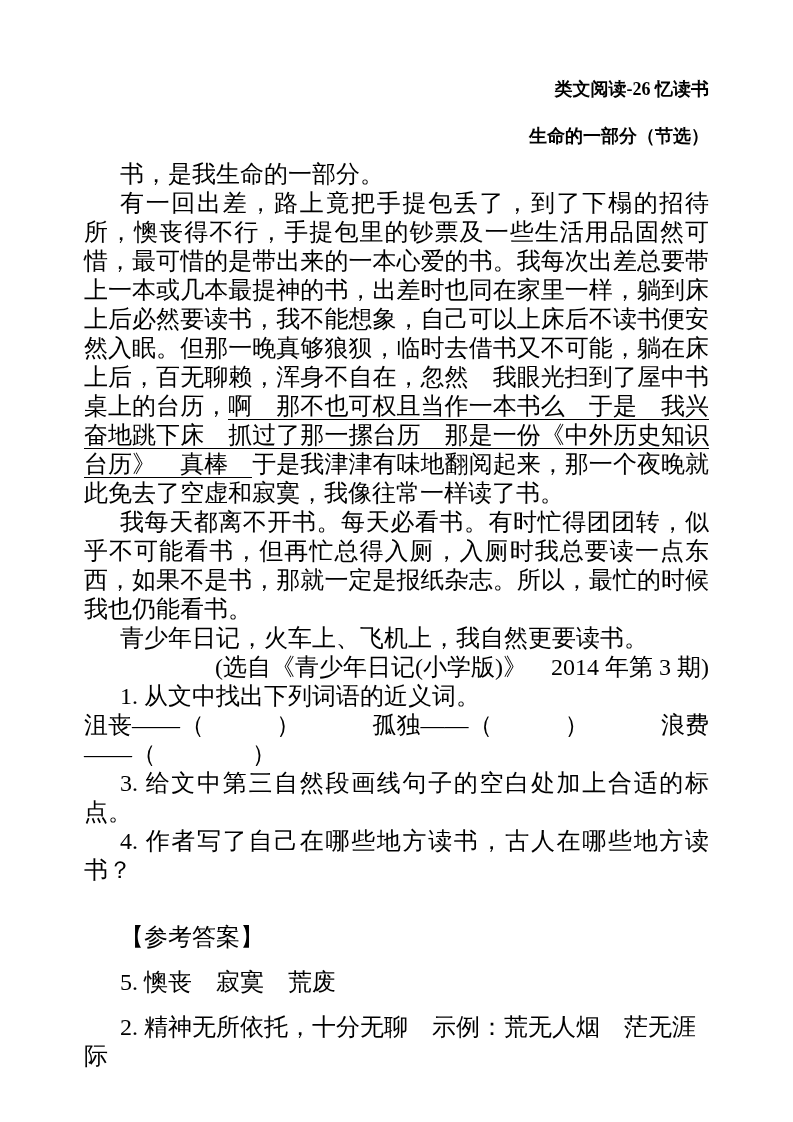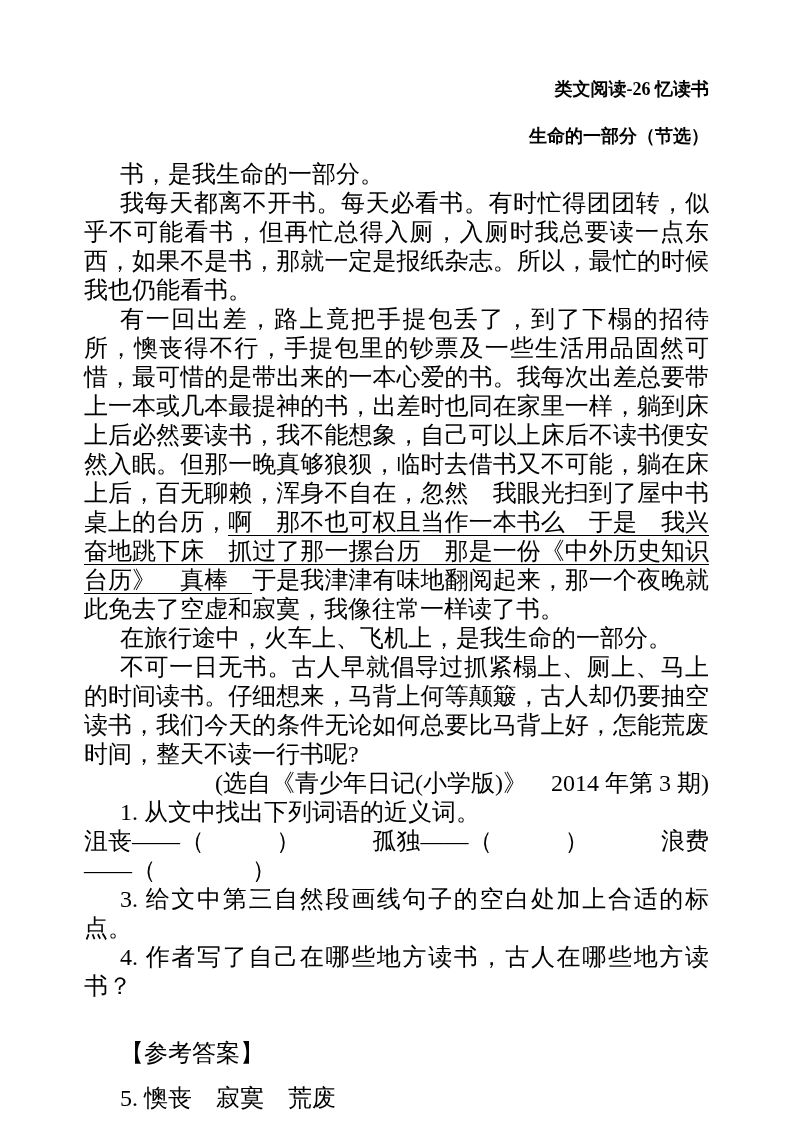--- a/index.html
+++ b/index.html
@@ -36,24 +36,23 @@
   .answers .para:first-child { margin-top: 0; }
 </style>
 </head>
 <body>
 
 <div class="page">
   <div class="heading">类文阅读-26 忆读书</div>
   <div class="heading">生命的一部分（节选）</div>
   <div id="body-blocks">
       <div class="para indent"><span>书，是我生命的一部分。</span></div>
+      <div class="para indent"><span>有一回出差，路上竟把手提包丢了，到了下榻的招待所，懊丧得不行，手提包里的钞票及一些生活用品固然可惜，最可惜的是带出来的一本心爱的书。我每次出差总要带上一本或几本最提神的书，出差时也同在家里一样，躺到床上后必然要读书，我不能想象，自己可以上床后不读书便安然入眠。但那一晚真够狼狈，临时去借书又不可能，躺在床上后，百无聊赖，浑身不自在，忽然　我眼光扫到了屋中书桌上的台历，</span><span class="u">啊　那不也可权且当作一本书么　于是　我兴奋地跳下床　抓过了那一摞台历　那是一份《中外历史知识台历》　真棒　</span><span>于是我津津有味地翻阅起来，那一个夜晚就此免去了空虚和寂寞，我像往常一样读了书。</span></div>
       <div class="para indent"><span>我每天都离不开书。每天必看书。有时忙得团团转，似乎不可能看书，但再忙总得入厕，入厕时我总要读一点东西，如果不是书，那就一定是报纸杂志。所以，最忙的时候我也仍能看书。</span></div>
-      <div class="para indent"><span>有一回出差，路上竟把手提包丢了，到了下榻的招待所，懊丧得不行，手提包里的钞票及一些生活用品固然可惜，最可惜的是带出来的一本心爱的书。我每次出差总要带上一本或几本最提神的书，出差时也同在家里一样，躺到床上后必然要读书，我不能想象，自己可以上床后不读书便安然入眠。但那一晚真够狼狈，临时去借书又不可能，躺在床上后，百无聊赖，浑身不自在，忽然　我眼光扫到了屋中书桌上的台历，</span><span class="u">啊　那不也可权且当作一本书么　于是　我兴奋地跳下床　抓过了那一摞台历　那是一份《中外历史知识台历》　真棒　</span><span>于是我津津有味地翻阅起来，那一个夜晚就此免去了空虚和寂寞，我像往常一样读了书。</span></div>
-      <div class="para indent"><span>在旅行途中，火车上、飞机上，是我生命的一部分。</span></div>
-      <div class="para indent"><span>不可一日无书。古人早就倡导过抓紧榻上、厕上、马上的时间读书。仔细想来，马背上何等颠簸，古人却仍要抽空读书，我们今天的条件无论如何总要比马背上好，怎能荒废时间，整天不读一行书呢?</span></div>
+      <div class="para indent"><span>青少年日记，火车上、飞机上，我自然更要读书。</span></div>
       <div class="para right"><span>(选自《青少年日记(小学版)》　2014 年第 3 期)</span></div>
     </div>
   <div id="question-blocks">
       <div class="para indent"><span>1. 从文中找出下列词语的近义词。</span></div>
       <div class="para"><span>沮丧——（　　　）　　　孤独——（　　　）　　　浪费——（　　　　）</span></div>
       <div class="para indent"><span>3. 给文中第三自然段画线句子的空白处加上合适的标点。</span></div>
       <div class="para indent"><span>4. 作者写了自己在哪些地方读书，古人在哪些地方读书？</span></div>
     </div>
   <div id="answer-blocks" class="answers">
       <div class="para indent"><span>【参考答案】</span></div>

